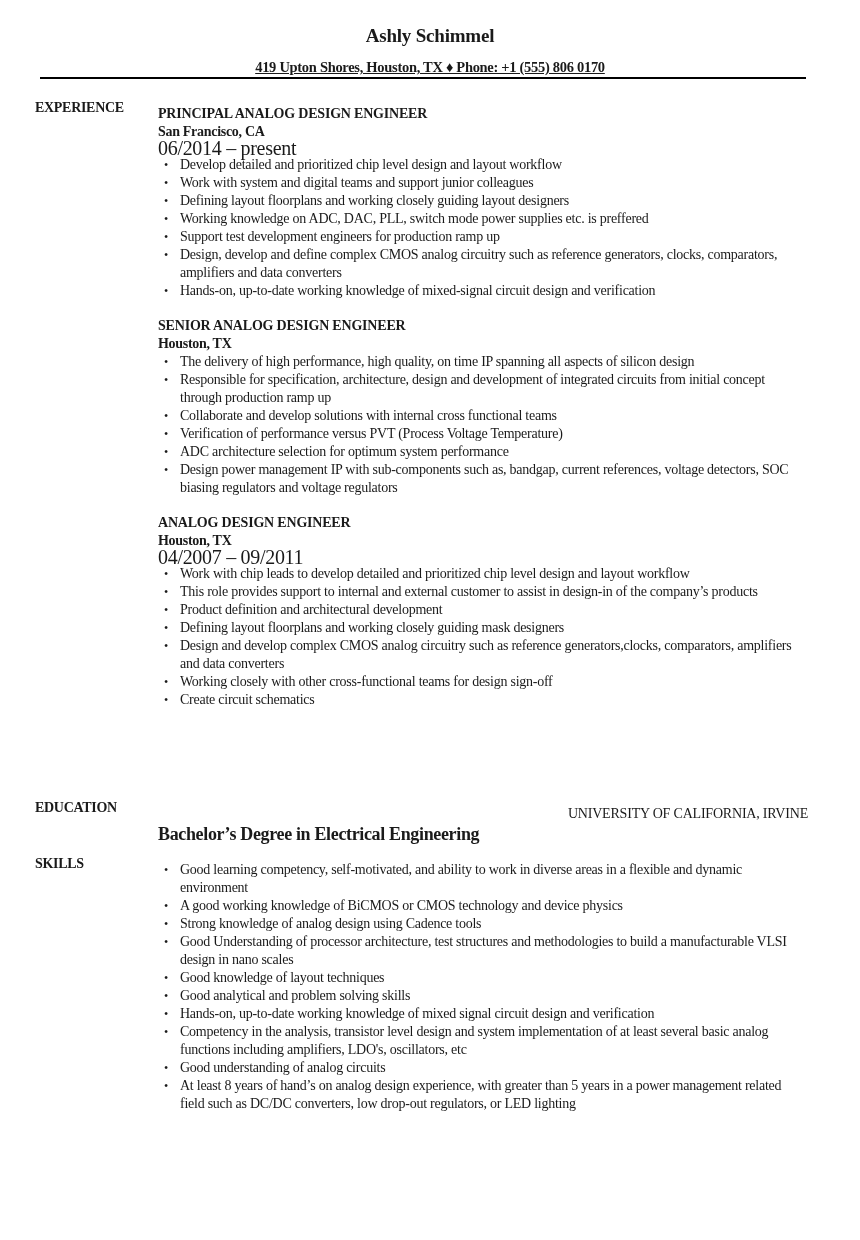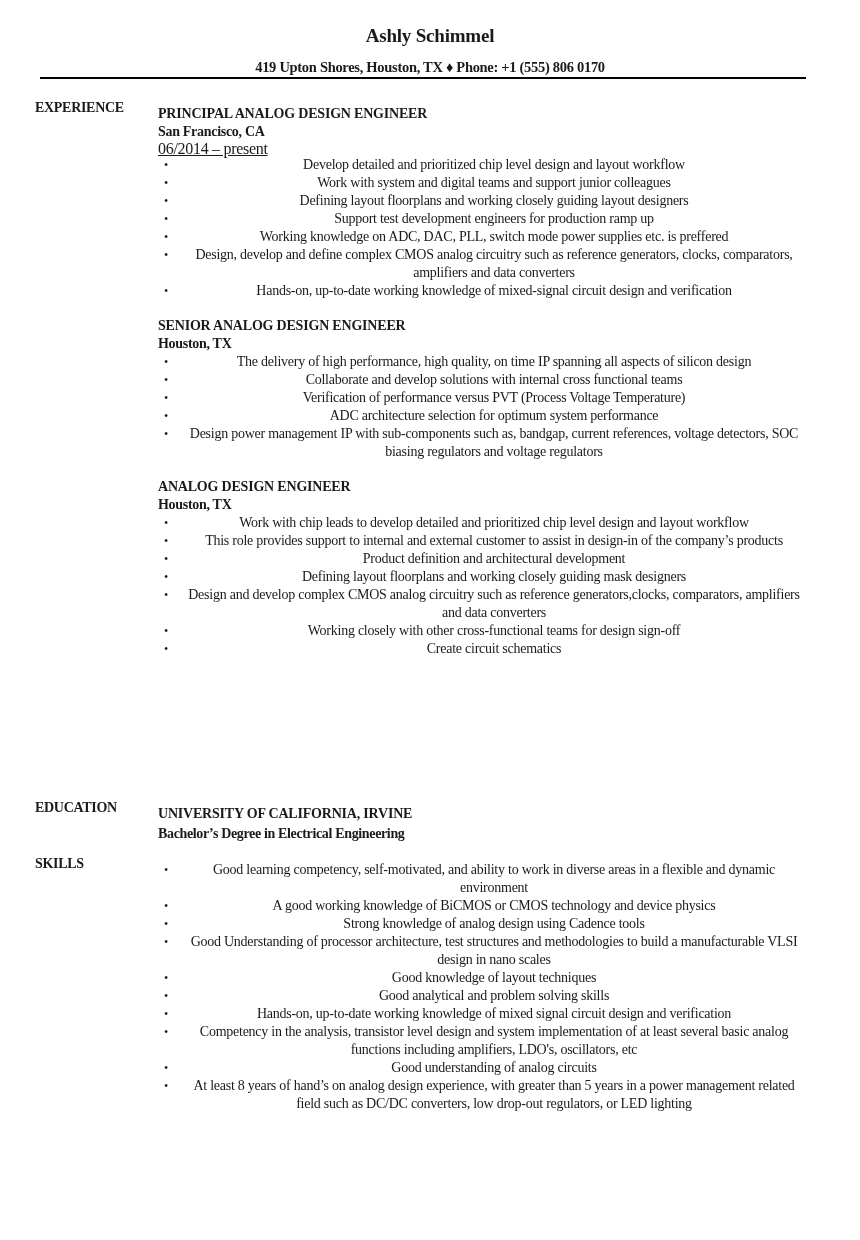--- a/index.html
+++ b/index.html
@@ -3,42 +3,42 @@
   <meta charset="utf-8">
   <style>
     html, body { margin: 0; padding: 0; background: #ffffff; }
     body {
       width: 860px; height: 1240px; position: relative; overflow: hidden;
       font-family: "Liberation Serif", "DejaVu Serif", serif;
       color: #1a1a1a; font-size: 14px;
     }
     .header { position: absolute; left: 0; top: 24px; width: 860px; text-align: center; }
     .name { font-size: 19px; font-weight: bold; line-height: 24px; letter-spacing: -0.2px; }
-    .contact { margin-top: 10px; font-size: 14.5px; font-weight: bold; line-height: 18px; letter-spacing: -0.3px; }
+    .contact { margin-top: 10px; font-size: 14.5px; font-weight: bold; line-height: 18px; letter-spacing: -0.3px; text-decoration: underline; }
     .rule { position: absolute; left: 40px; top: 77px; width: 766px; height: 2px; background: #000; }
     .section { position: absolute; left: 0; width: 860px; }
     .sec-label {
       position: absolute; left: 35px; top: 0; font-weight: bold; font-size: 14px;
       line-height: 18px; letter-spacing: -0.3px;
     }
     .sec-body { position: absolute; left: 158px; top: 0; width: 650px; margin-top: 6px; }
     .job { margin-bottom: 17px; }
     .job-title { font-weight: bold; font-size: 14px; line-height: 18px; letter-spacing: -0.2px; }
     .job-loc { font-weight: bold; font-size: 14px; line-height: 18px; letter-spacing: -0.3px; }
-    .job-dates { font-size: 16px; line-height: 15px; letter-spacing: -0.3px; text-decoration: underline; }
-    ul.bullets { list-style: none; margin: 0; padding: 0; text-align: center; }
+    .job-dates { font-size: 20px; line-height: 15px; letter-spacing: -0.3px; }
+    ul.bullets { list-style: none; margin: 0; padding: 0; }
     ul.bullets li {
       position: relative; padding-left: 22px; font-size: 14px; line-height: 18px;
       letter-spacing: -0.25px;
     }
     ul.bullets li::before {
       content: "\2022"; position: absolute; left: 6px; top: 0; font-size: 12px;
     }
-    .edu-school { font-weight: bold; font-size: 14px; line-height: 18px; letter-spacing: -0.2px; }
-    .edu-degree { font-weight: bold; font-size: 14px; line-height: 22px; letter-spacing: -0.35px; }
+    .edu-school { font-weight: normal; font-size: 14px; line-height: 18px; letter-spacing: -0.2px; text-align: right; }
+    .edu-degree { font-weight: bold; font-size: 18px; line-height: 22px; letter-spacing: -0.35px; }
   </style>
 </head>
 <body>
 
 <div class="header">
   <div class="name">Ashly Schimmel</div>
   <div class="contact">419 Upton Shores, Houston, TX ♦ Phone: +1 (555) 806 0170</div>
 </div>
 <div class="rule"></div>
 
@@ -47,42 +47,44 @@
   <div class="sec-body">
 
     <div class="job">
       <div class="job-title">PRINCIPAL ANALOG DESIGN ENGINEER</div>
       <div class="job-loc">San Francisco, CA</div>
       <div class="job-dates">06/2014 – present</div>
       <ul class="bullets">
         <li>Develop detailed and prioritized chip level design and layout workflow</li>
         <li>Work with system and digital teams and support junior colleagues</li>
         <li>Defining layout floorplans and working closely guiding layout designers</li>
+        <li>Working knowledge on ADC, DAC, PLL, switch mode power supplies etc. is preffered</li>
         <li>Support test development engineers for production ramp up</li>
-        <li>Working knowledge on ADC, DAC, PLL, switch mode power supplies etc. is preffered</li>
         <li>Design, develop and define complex CMOS analog circuitry such as reference generators, clocks, comparators, amplifiers and data converters</li>
         <li>Hands-on, up-to-date working knowledge of mixed-signal circuit design and verification</li>
       </ul>
     </div>
 
     <div class="job">
       <div class="job-title">SENIOR ANALOG DESIGN ENGINEER</div>
       <div class="job-loc">Houston, TX</div>
       <ul class="bullets">
         <li>The delivery of high performance, high quality, on time IP spanning all aspects of silicon design</li>
+        <li>Responsible for specification, architecture, design and development of integrated circuits from initial concept through production ramp up</li>
         <li>Collaborate and develop solutions with internal cross functional teams</li>
         <li>Verification of performance versus PVT (Process Voltage Temperature)</li>
         <li>ADC architecture selection for optimum system performance</li>
         <li>Design power management IP with sub-components such as, bandgap, current references, voltage detectors, SOC biasing regulators and voltage regulators</li>
       </ul>
     </div>
 
     <div class="job">
       <div class="job-title">ANALOG DESIGN ENGINEER</div>
       <div class="job-loc">Houston, TX</div>
+      <div class="job-dates">04/2007 – 09/2011</div>
       <ul class="bullets">
         <li>Work with chip leads to develop detailed and prioritized chip level design and layout workflow</li>
         <li>This role provides support to internal and external customer to assist in design-in of the company’s products</li>
         <li>Product definition and architectural development</li>
         <li>Defining layout floorplans and working closely guiding mask designers</li>
         <li>Design and develop complex CMOS analog circuitry such as reference generators,clocks, comparators, amplifiers and data converters</li>
         <li>Working closely with other cross-functional teams for design sign-off</li>
         <li>Create circuit schematics</li>
       </ul>
     </div>

